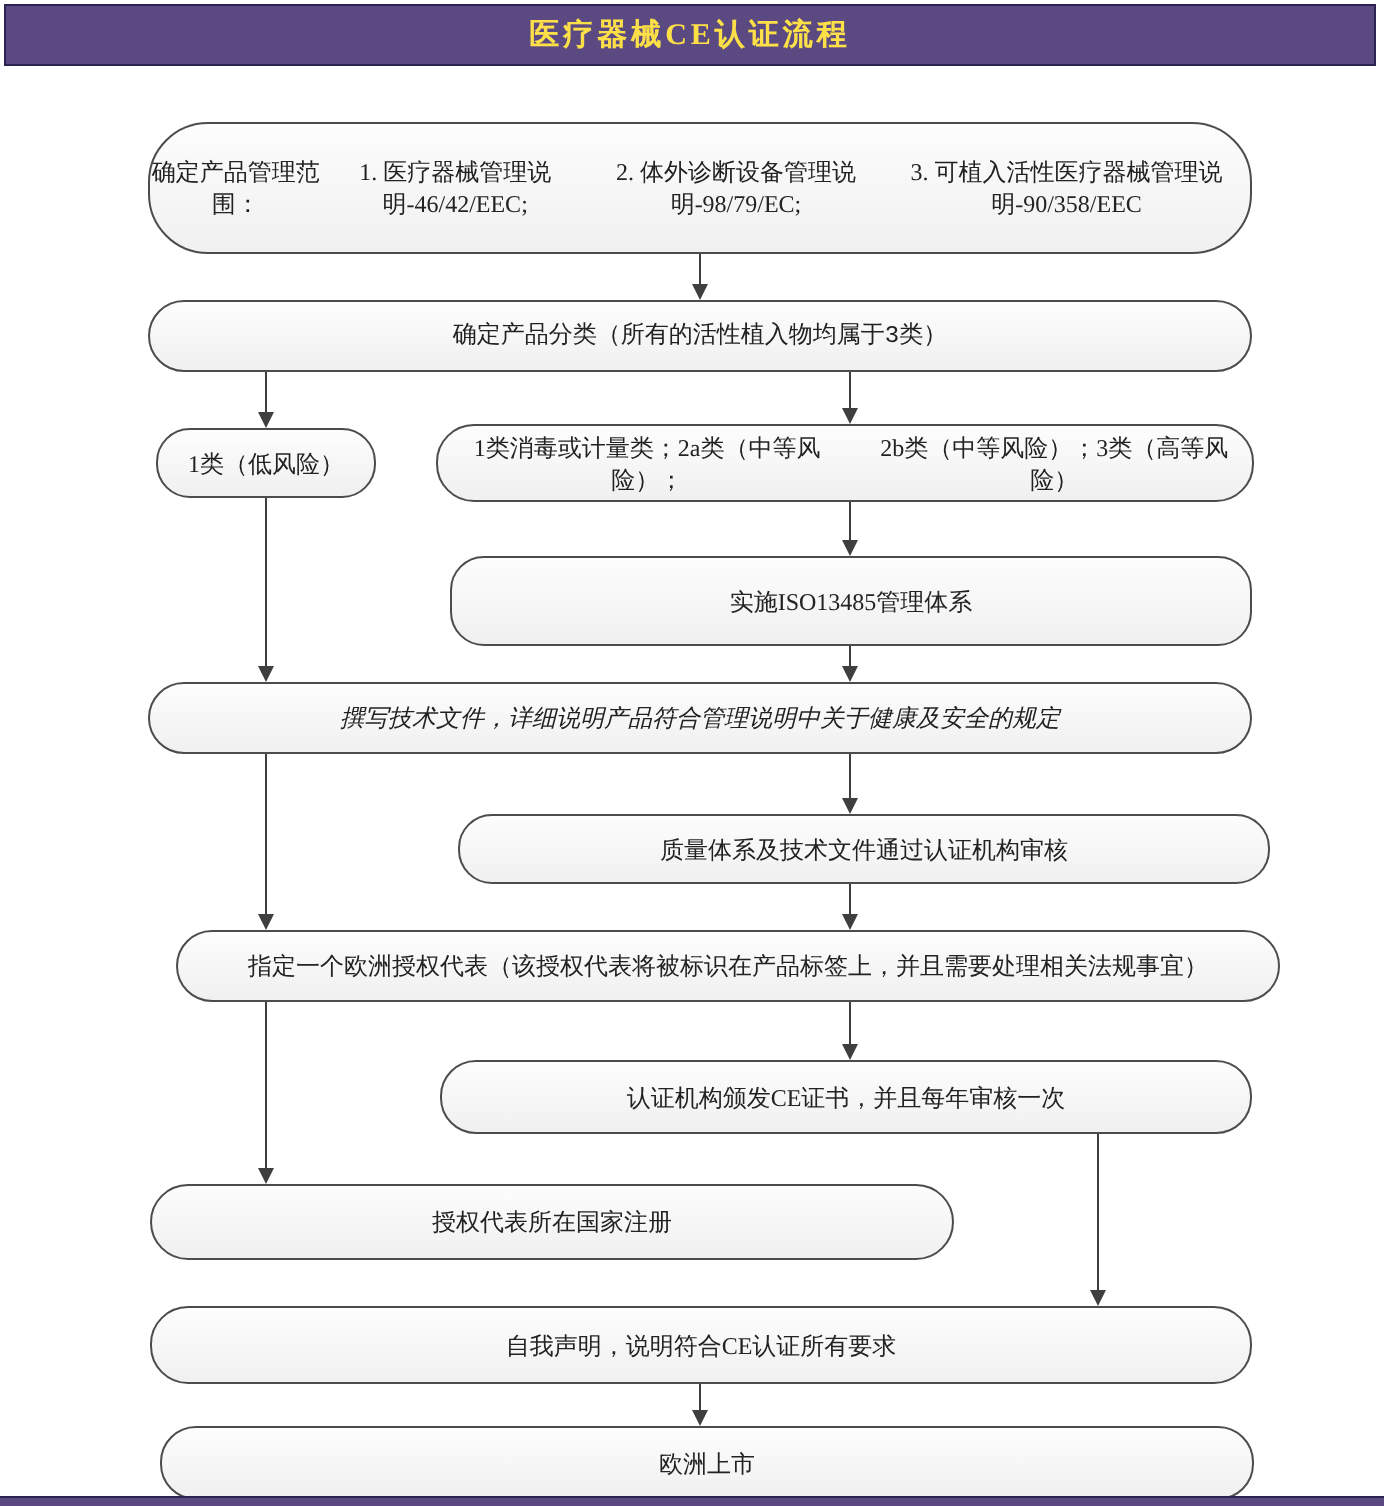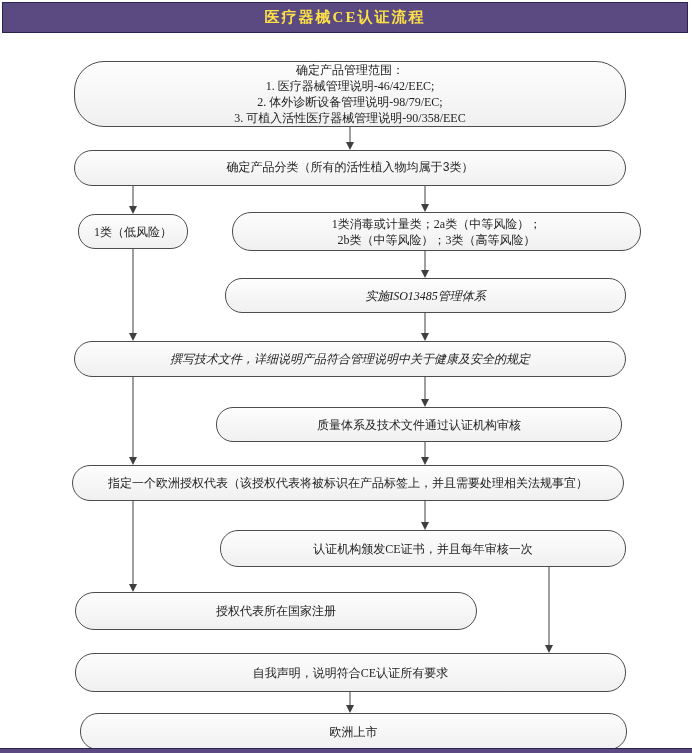--- a/index.html
+++ b/index.html
@@ -17,21 +17,21 @@
     color:#fde047;font-weight:bold;font-size:15px;letter-spacing:2px;
   }
   .footerbar{
     position:absolute;left:0;top:748px;width:692px;height:5px;
     background:#5b4a82;border-top:1px solid #2b2350;
   }
   .node{
     position:absolute;box-sizing:border-box;
     border:1px solid #4c4c4c;
     background:linear-gradient(180deg,#fdfdfd 0%,#f0f0f0 100%);
-    display:flex;flex-direction:column;align-items:center;justify-content:center;
+    display:flex;flex-direction:row;align-items:center;justify-content:center;
     text-align:center;font-size:12px;line-height:16px;color:#222222;
   }
   .connectors{position:absolute;left:0;top:0;width:692px;height:753px;pointer-events:none;}
   .connectors line{stroke:#3f3f3f;stroke-width:1;}
   .connectors polygon{fill:#3f3f3f;}
 </style>
 </head>
 <body>
 
 <div class="canvas">
@@ -77,38 +77,38 @@
   </div>
 
   <div class="node" style="left:74px;top:150px;width:552px;height:36px;border-radius:18px;font-family:Liberation Mono, monospace;">
     <span>确定产品分类（所有的活性植入物均属于3类）</span>
   </div>
 
   <div class="node" style="left:78px;top:214px;width:110px;height:35px;border-radius:17px;">
     <span>1类（低风险）</span>
   </div>
 
-  <div class="node" style="left:232px;top:212px;width:409px;height:39px;border-radius:19px;">
+  <div class="node" style="left:218px;top:212px;width:409px;height:39px;border-radius:19px;">
     <span>1类消毒或计量类；2a类（中等风险）；</span>
     <span>2b类（中等风险）；3类（高等风险）</span>
   </div>
 
-  <div class="node" style="left:225px;top:278px;width:401px;height:35px;border-radius:17px;font-style:italic;">
+  <div class="node" style="left:225px;top:278px;width:401px;height:45px;border-radius:17px;">
     <span>实施ISO13485管理体系</span>
   </div>
 
   <div class="node" style="left:74px;top:341px;width:552px;height:36px;border-radius:18px;font-style:italic;">
     <span>撰写技术文件，详细说明产品符合管理说明中关于健康及安全的规定</span>
   </div>
 
-  <div class="node" style="left:216px;top:407px;width:406px;height:35px;border-radius:17px;">
+  <div class="node" style="left:229px;top:407px;width:406px;height:35px;border-radius:17px;">
     <span>质量体系及技术文件通过认证机构审核</span>
   </div>
 
-  <div class="node" style="left:72px;top:465px;width:552px;height:36px;border-radius:18px;">
+  <div class="node" style="left:88px;top:465px;width:552px;height:36px;border-radius:18px;">
     <span>指定一个欧洲授权代表（该授权代表将被标识在产品标签上，并且需要处理相关法规事宜）</span>
   </div>
 
   <div class="node" style="left:75px;top:592px;width:402px;height:38px;border-radius:19px;">
     <span>授权代表所在国家注册</span>
   </div>
 
   <div class="node" style="left:220px;top:530px;width:406px;height:37px;border-radius:18px;">
     <span>认证机构颁发CE证书，并且每年审核一次</span>
   </div>

